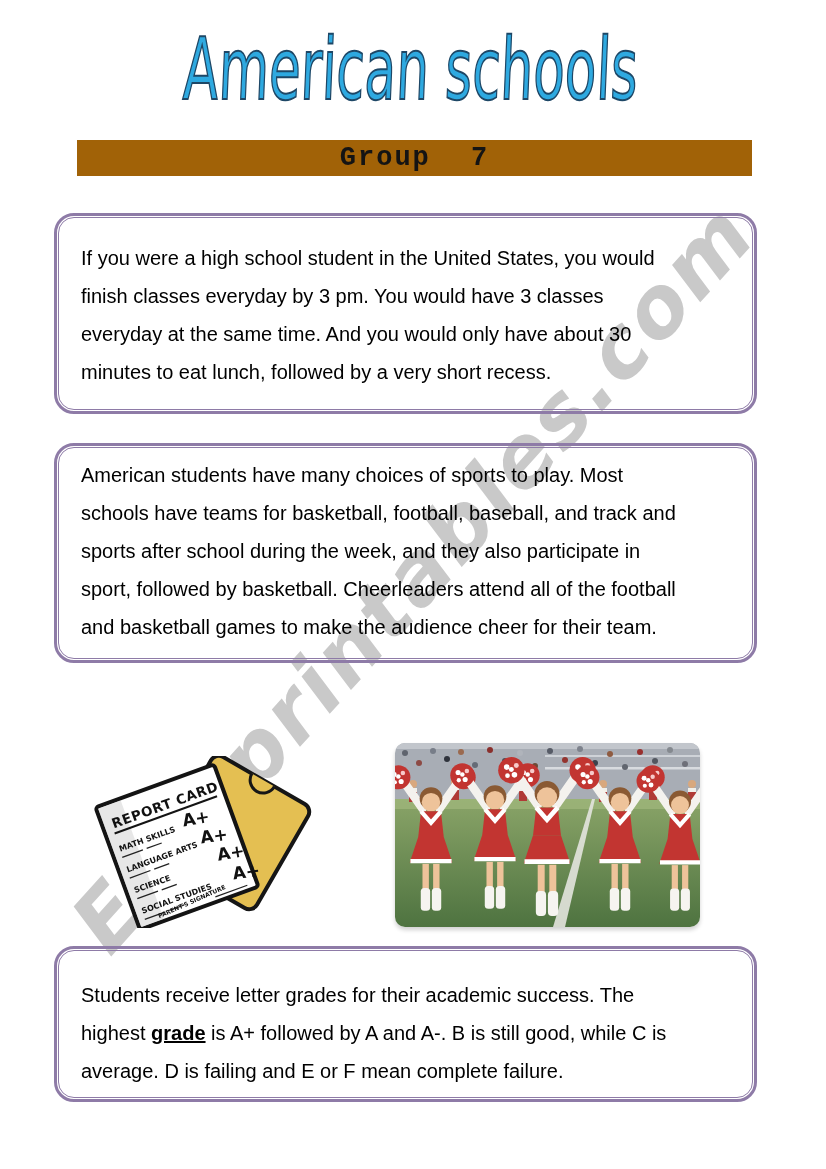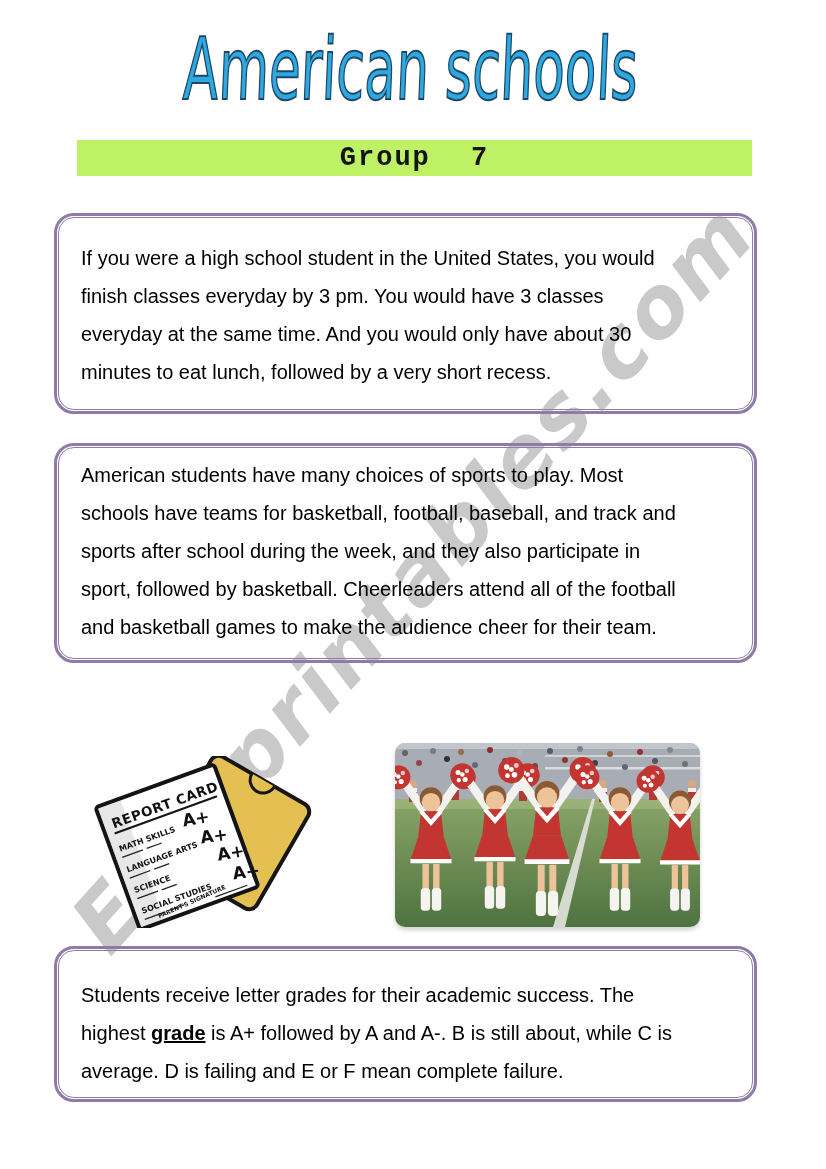--- a/index.html
+++ b/index.html
@@ -25,21 +25,21 @@
     font-family:"DejaVu Sans", sans-serif;
     font-size:86px; line-height:1; font-weight:normal;
     color:#2ea9e0; -webkit-text-stroke:2px #1e4766;
     transform:scaleX(0.60) skewX(-4deg);
     transform-origin:center top; white-space:nowrap;
   }
 
   
   .banner {
     position:absolute; left:77px; top:140px; width:675px; height:36px;
-    background:#bef264; z-index:2;
+    background:#a16207; z-index:2;
     display:flex; align-items:center; justify-content:center;
   }
   .banner .banner-text {
     font-family:"Liberation Mono", monospace; font-weight:bold;
     font-size:27px; color:#141414; letter-spacing:2px; word-spacing:22px;
   }
 
   
   .textbox {
     position:absolute; left:54px; width:703px; box-sizing:border-box;
@@ -236,18 +236,18 @@
         <use href="#ch" transform="translate(152,52) scale(1.55)"></use>
         <use href="#ch" transform="translate(225,57) scale(1.42)"></use>
         <use href="#ch" transform="translate(285,60) scale(1.38)"></use>
       </g>
     </svg>
   </div>
 
   <div class="textbox" id="box-grades">
     <div class="tb-inner">
       <div class="line">Students receive letter grades for their academic success. The</div>
-      <div class="line"><span>highest </span><span class="kw">grade</span><span> is A+ followed by A and A-. B is still about, while C is</span></div>
+      <div class="line"><span>highest </span><span class="kw">grade</span><span> is A+ followed by A and A-. B is still good, while C is</span></div>
       <div class="line">average. D is failing and E or F mean complete failure.</div>
     </div>
   </div>
 
 </div>
 
 </body></html>

